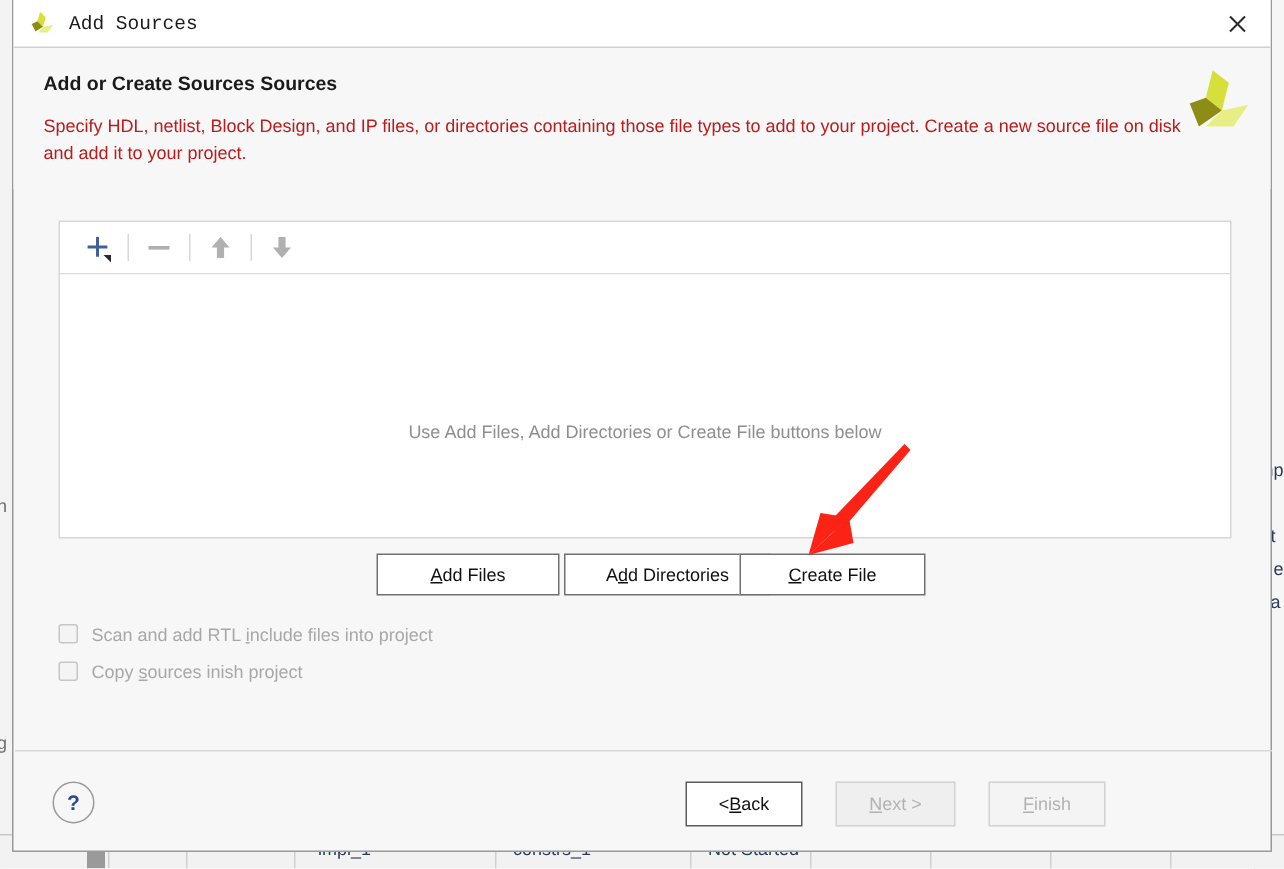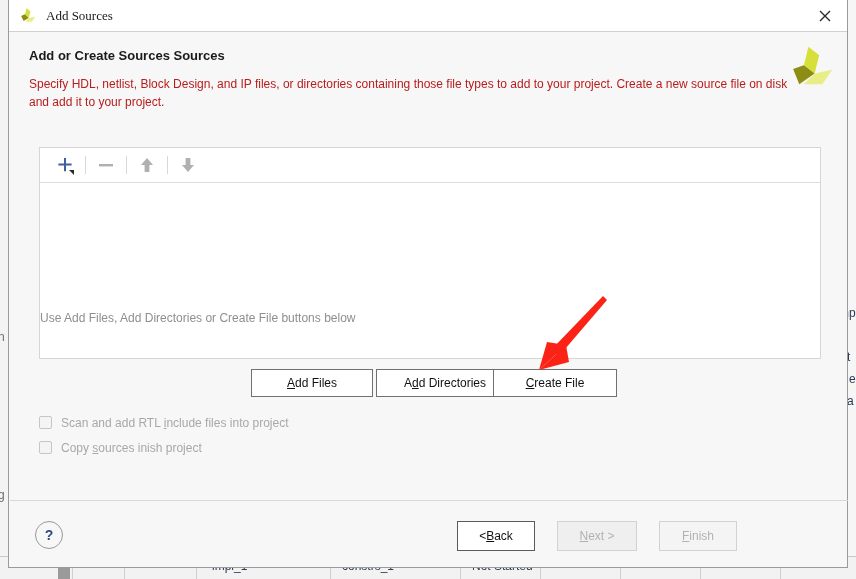--- a/index.html
+++ b/index.html
@@ -114,21 +114,21 @@
   #title-icon {
     margin-left: 9px;
     width: 20px;
     height: 20px;
     flex: none;
   }
   #title-text {
     margin-left: 8px;
     font-size: 13px;
     color: #1a1a1a;
-    font-family: Liberation Serif, serif;
+    font-family: Liberation Mono, monospace;
   }
   #close-btn {
     position: absolute;
     right: 0;
     top: 0;
     width: 44px;
     height: 31px;
     display: flex;
     align-items: center;
     justify-content: center;
@@ -203,22 +203,22 @@
   }
   #list-body {
     position: relative;
     height: 175px;
     background: #ffffff;
   }
   #list-empty-text {
     position: absolute;
     left: 0;
     right: 0;
-    top: 128px;
-    text-align: left;
+    top: 98px;
+    text-align: center;
     color: #8e8e8e;
     font-size: 12px;
   }
 
   
   #action-row {
     position: absolute;
     left: 0;
     top: 369px;
     width: 840px;

